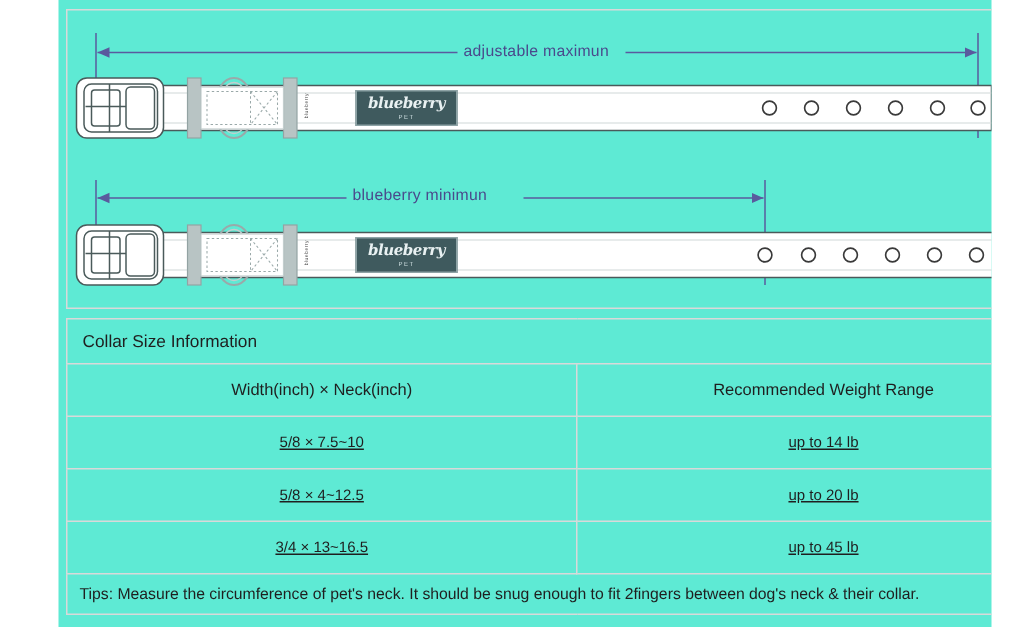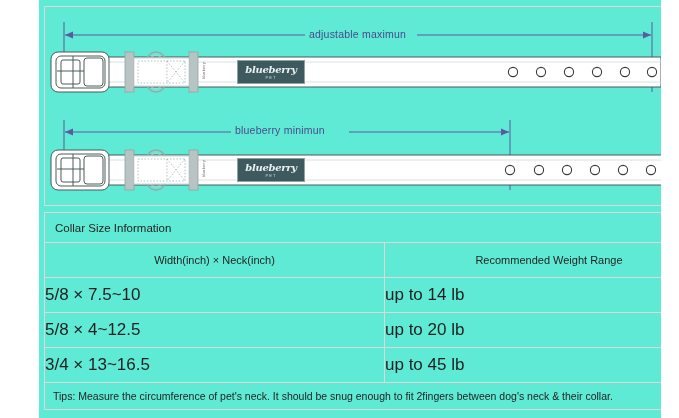--- a/index.html
+++ b/index.html
@@ -115,22 +115,23 @@
     text-align: left;
     padding-left: 10px !important;
     font-size: 11.5px;
     height: 29px !important;
   }
   .tbl-head {
     text-align: center;
     font-size: 11px;
   }
   .tbl-cell {
-    text-align: left;
-    font-size: 17px;
+    text-align: center;
+    font-size: 10px;
+    text-decoration: underline;
   }
   .tbl-tips {
     text-align: left;
     padding-left: 8px !important;
     font-size: 10.5px;
     height: 26px !important;
   }
 </style>
 </head>
 <body>

